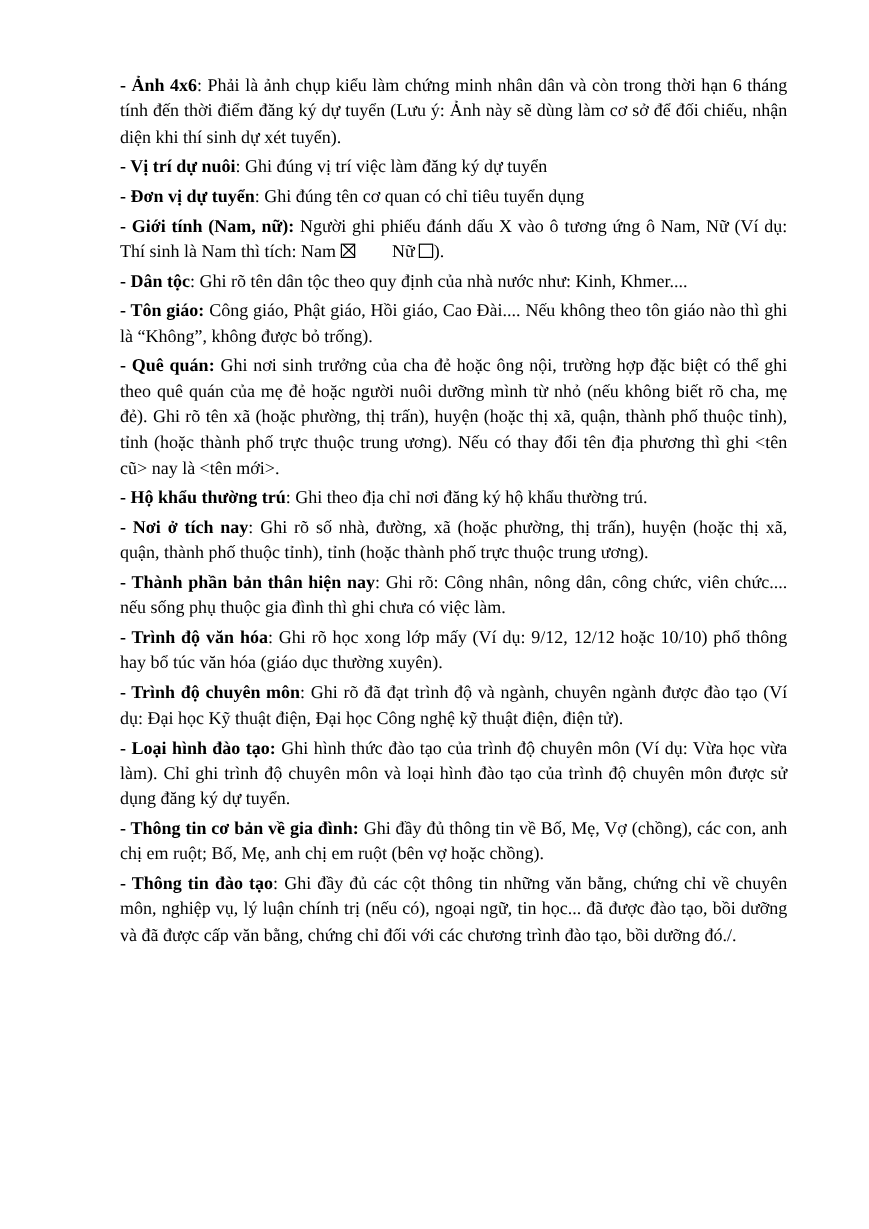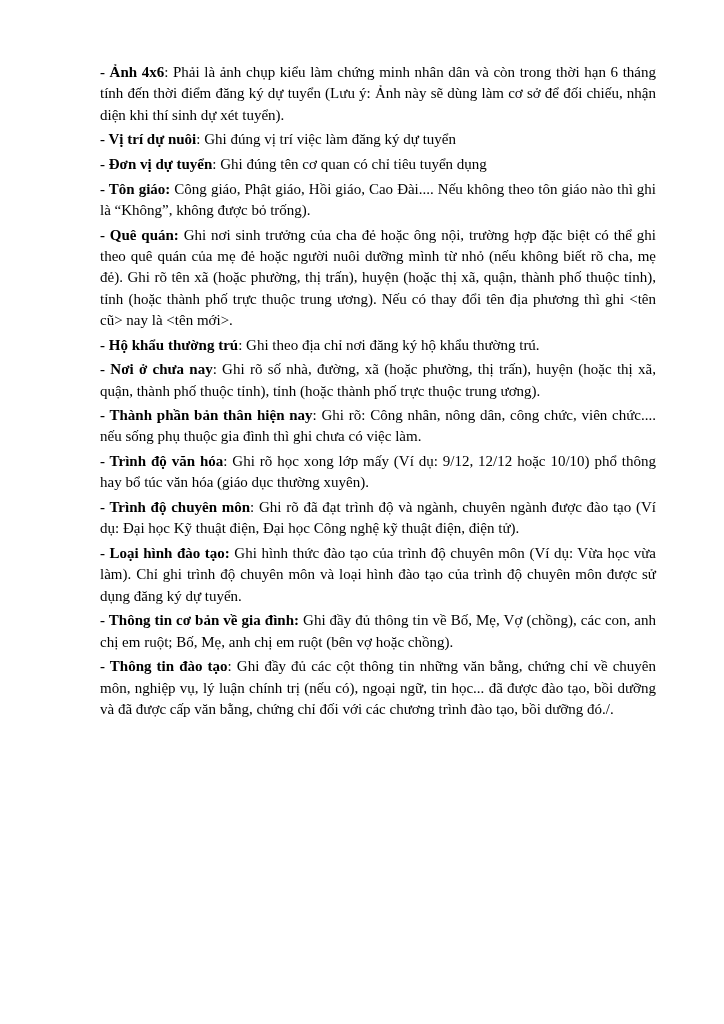--- a/index.html
+++ b/index.html
@@ -47,29 +47,31 @@
 <div class="page">
 
   <p class="para"><span class="lbl">- Ảnh 4x6</span><span>: Phải là ảnh chụp kiểu làm chứng minh nhân dân và còn trong thời hạn 6 tháng tính đến thời điểm đăng ký dự tuyển (Lưu ý: Ảnh này sẽ dùng làm cơ sở để đối chiếu, nhận diện khi thí sinh dự xét tuyển).</span></p>
 
   <p class="para"><span class="lbl">- Vị trí dự nuôi</span><span>: Ghi đúng vị trí việc làm đăng ký dự tuyển</span></p>
 
   <p class="para"><span class="lbl">- Đơn vị dự tuyển</span><span>: Ghi đúng tên cơ quan có chỉ tiêu tuyển dụng</span></p>
 
 
 
+  <p class="para"><span class="lbl">- Giới tính (Nam, nữ):</span><span> Người ghi phiếu đánh dấu X vào ô tương ứng ô Nam, Nữ (Ví dụ: Thí sinh là Nam thì tích: Nam </span><span class="checkbox checked"></span><span>Nữ </span><span class="checkbox"></span><span>).</span></p>
 
+  <p class="para"><span class="lbl">- Dân tộc</span><span>: Ghi rõ tên dân tộc theo quy định của nhà nước như: Kinh, Khmer....</span></p>
 
   <p class="para"><span class="lbl">- Tôn giáo:</span><span> Công giáo, Phật giáo, Hồi giáo, Cao Đài.... Nếu không theo tôn giáo nào thì ghi là “Không”, không được bỏ trống).</span></p>
 
   <p class="para"><span class="lbl">- Quê quán:</span><span> Ghi nơi sinh trưởng của cha đẻ hoặc ông nội, trường hợp đặc biệt có thể ghi theo quê quán của mẹ đẻ hoặc người nuôi dưỡng mình từ nhỏ (nếu không biết rõ cha, mẹ đẻ). Ghi rõ tên xã (hoặc phường, thị trấn), huyện (hoặc thị xã, quận, thành phố thuộc tỉnh), tỉnh (hoặc thành phố trực thuộc trung ương). Nếu có thay đổi tên địa phương thì ghi &lt;tên cũ&gt; nay là &lt;tên mới&gt;.</span></p>
 
   <p class="para"><span class="lbl">- Hộ khẩu thường trú</span><span>: Ghi theo địa chỉ nơi đăng ký hộ khẩu thường trú.</span></p>
 
-  <p class="para"><span class="lbl">- Nơi ở chưa nay</span><span>: Ghi rõ số nhà, đường, xã (hoặc phường, thị trấn), huyện (hoặc thị xã, quận, thành phố thuộc tỉnh), tỉnh (hoặc thành phố trực thuộc trung ương).</span></p>
+  <p class="para"><span class="lbl">- Nơi ở tích nay</span><span>: Ghi rõ số nhà, đường, xã (hoặc phường, thị trấn), huyện (hoặc thị xã, quận, thành phố thuộc tỉnh), tỉnh (hoặc thành phố trực thuộc trung ương).</span></p>
 
   <p class="para"><span class="lbl">- Thành phần bản thân hiện nay</span><span>: Ghi rõ: Công nhân, nông dân, công chức, viên chức.... nếu sống phụ thuộc gia đình thì ghi chưa có việc làm.</span></p>
 
   <p class="para"><span class="lbl">- Trình độ văn hóa</span><span>: Ghi rõ học xong lớp mấy (Ví dụ: 9/12, 12/12 hoặc 10/10) phổ thông hay bổ túc văn hóa (giáo dục thường xuyên).</span></p>
 
   <p class="para"><span class="lbl">- Trình độ chuyên môn</span><span>: Ghi rõ đã đạt trình độ và ngành, chuyên ngành được đào tạo (Ví dụ: Đại học Kỹ thuật điện, Đại học Công nghệ kỹ thuật điện, điện tử).</span></p>
 
   <p class="para"><span class="lbl">- Loại hình đào tạo:</span><span> Ghi hình thức đào tạo của trình độ chuyên môn (Ví dụ: Vừa học vừa làm). Chỉ ghi trình độ chuyên môn và loại hình đào tạo của trình độ chuyên môn được sử dụng đăng ký dự tuyển.</span></p>
 
   <p class="para"><span class="lbl">- Thông tin cơ bản về gia đình:</span><span> Ghi đầy đủ thông tin về Bố, Mẹ, Vợ (chồng), các con, anh chị em ruột; Bố, Mẹ, anh chị em ruột (bên vợ hoặc chồng).</span></p>

